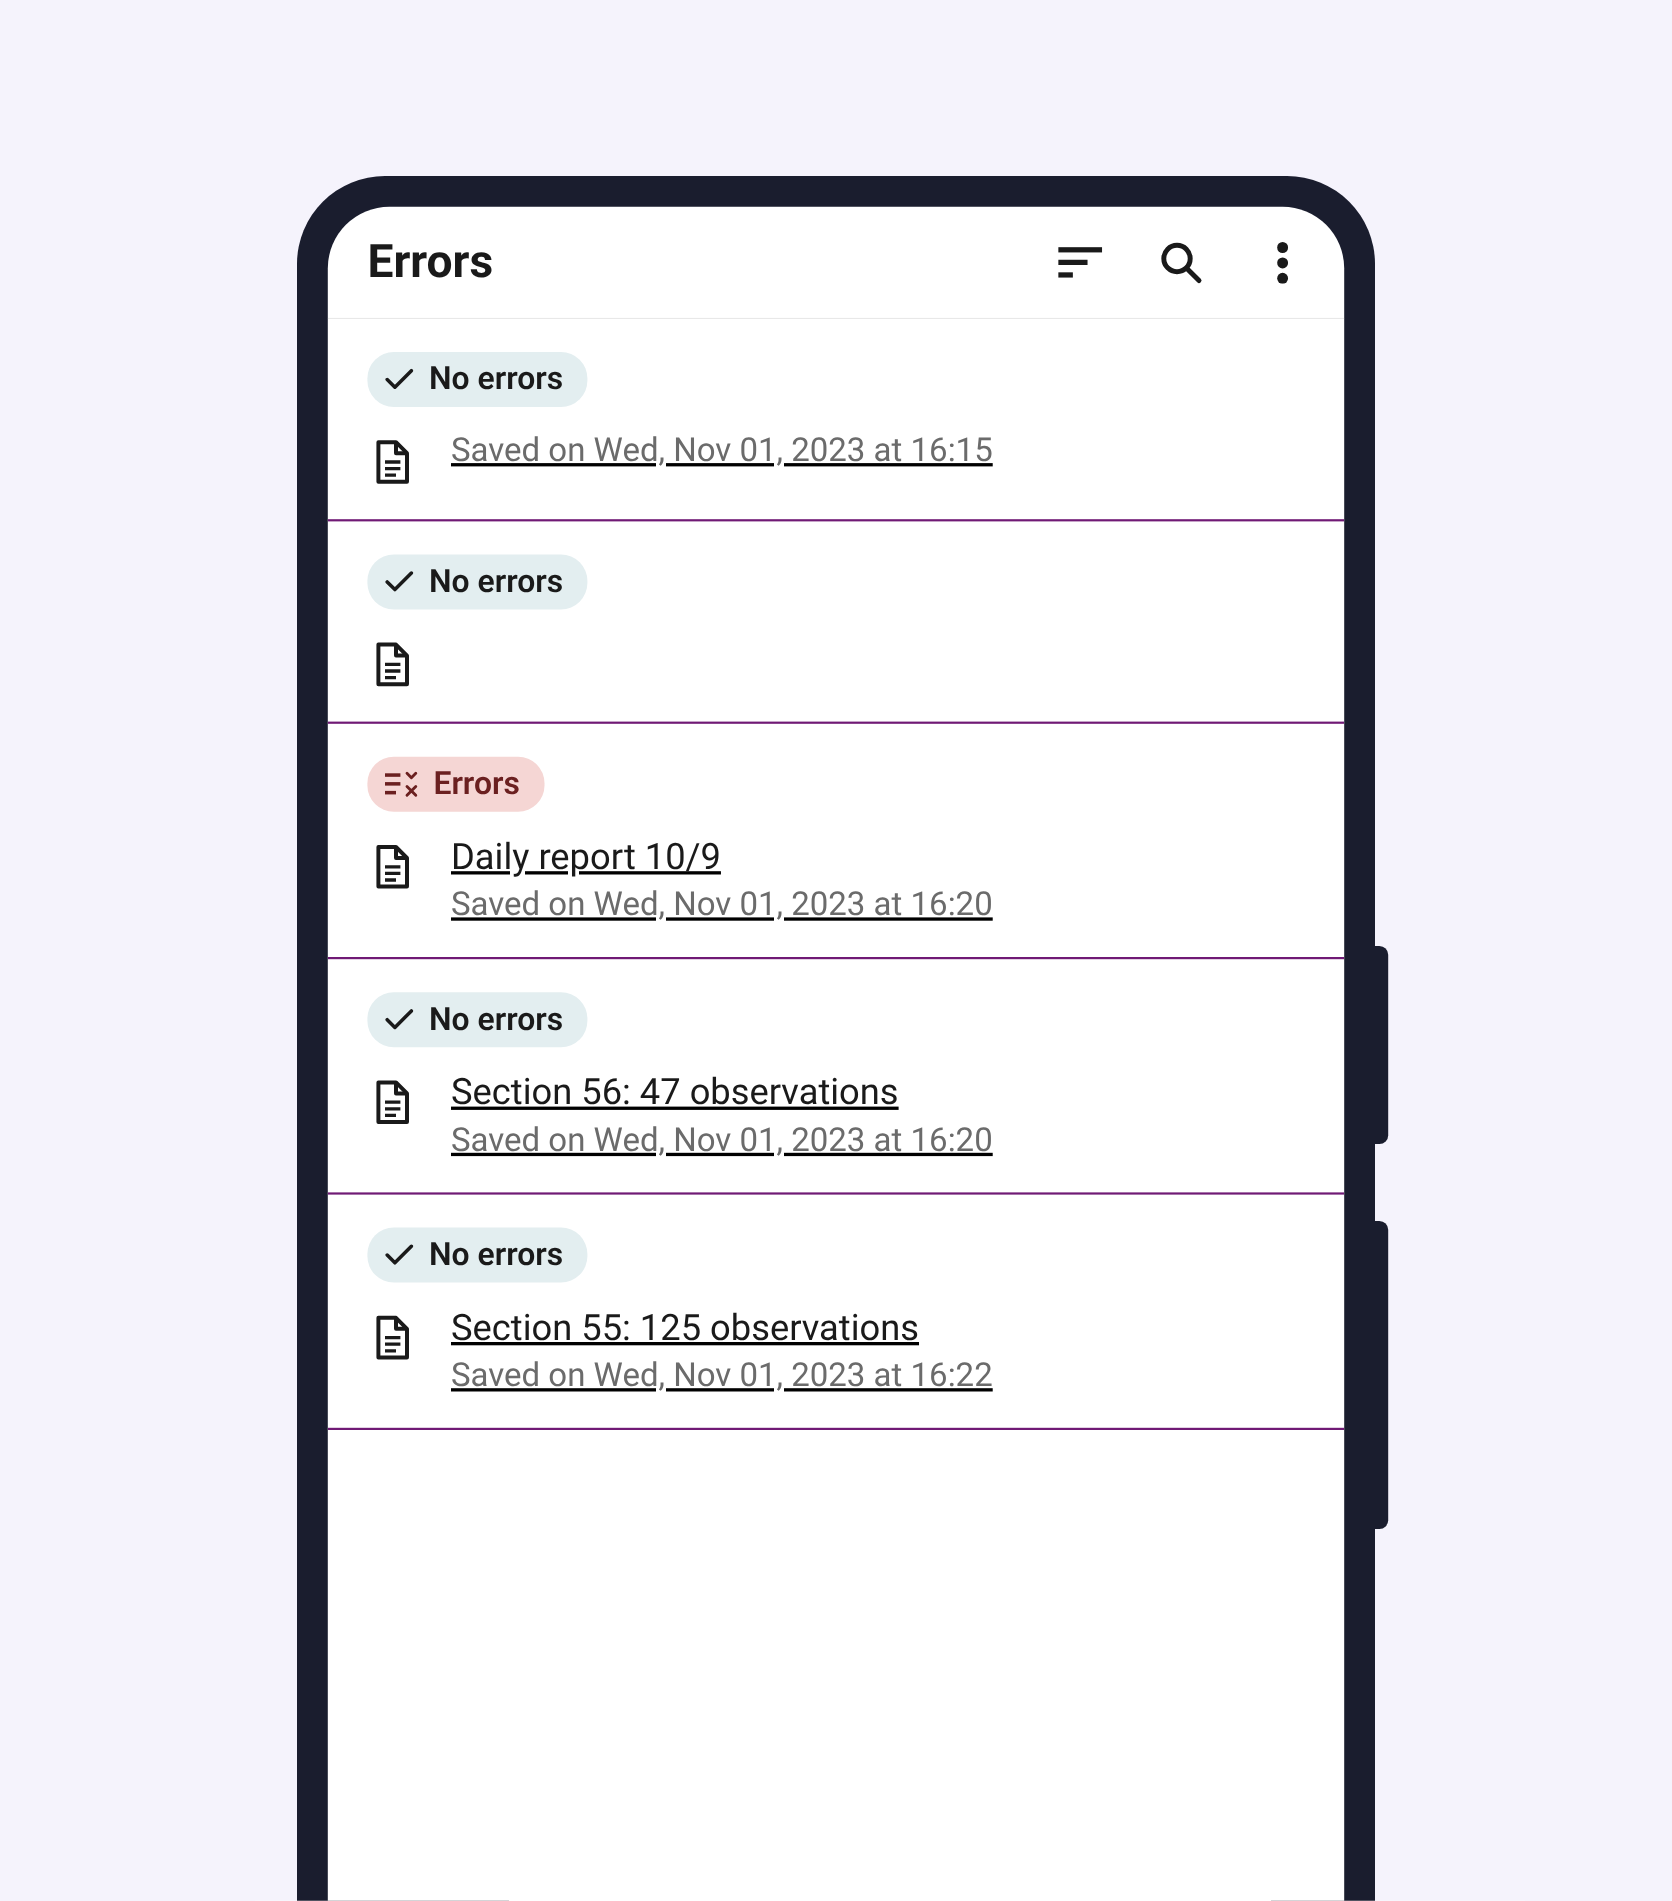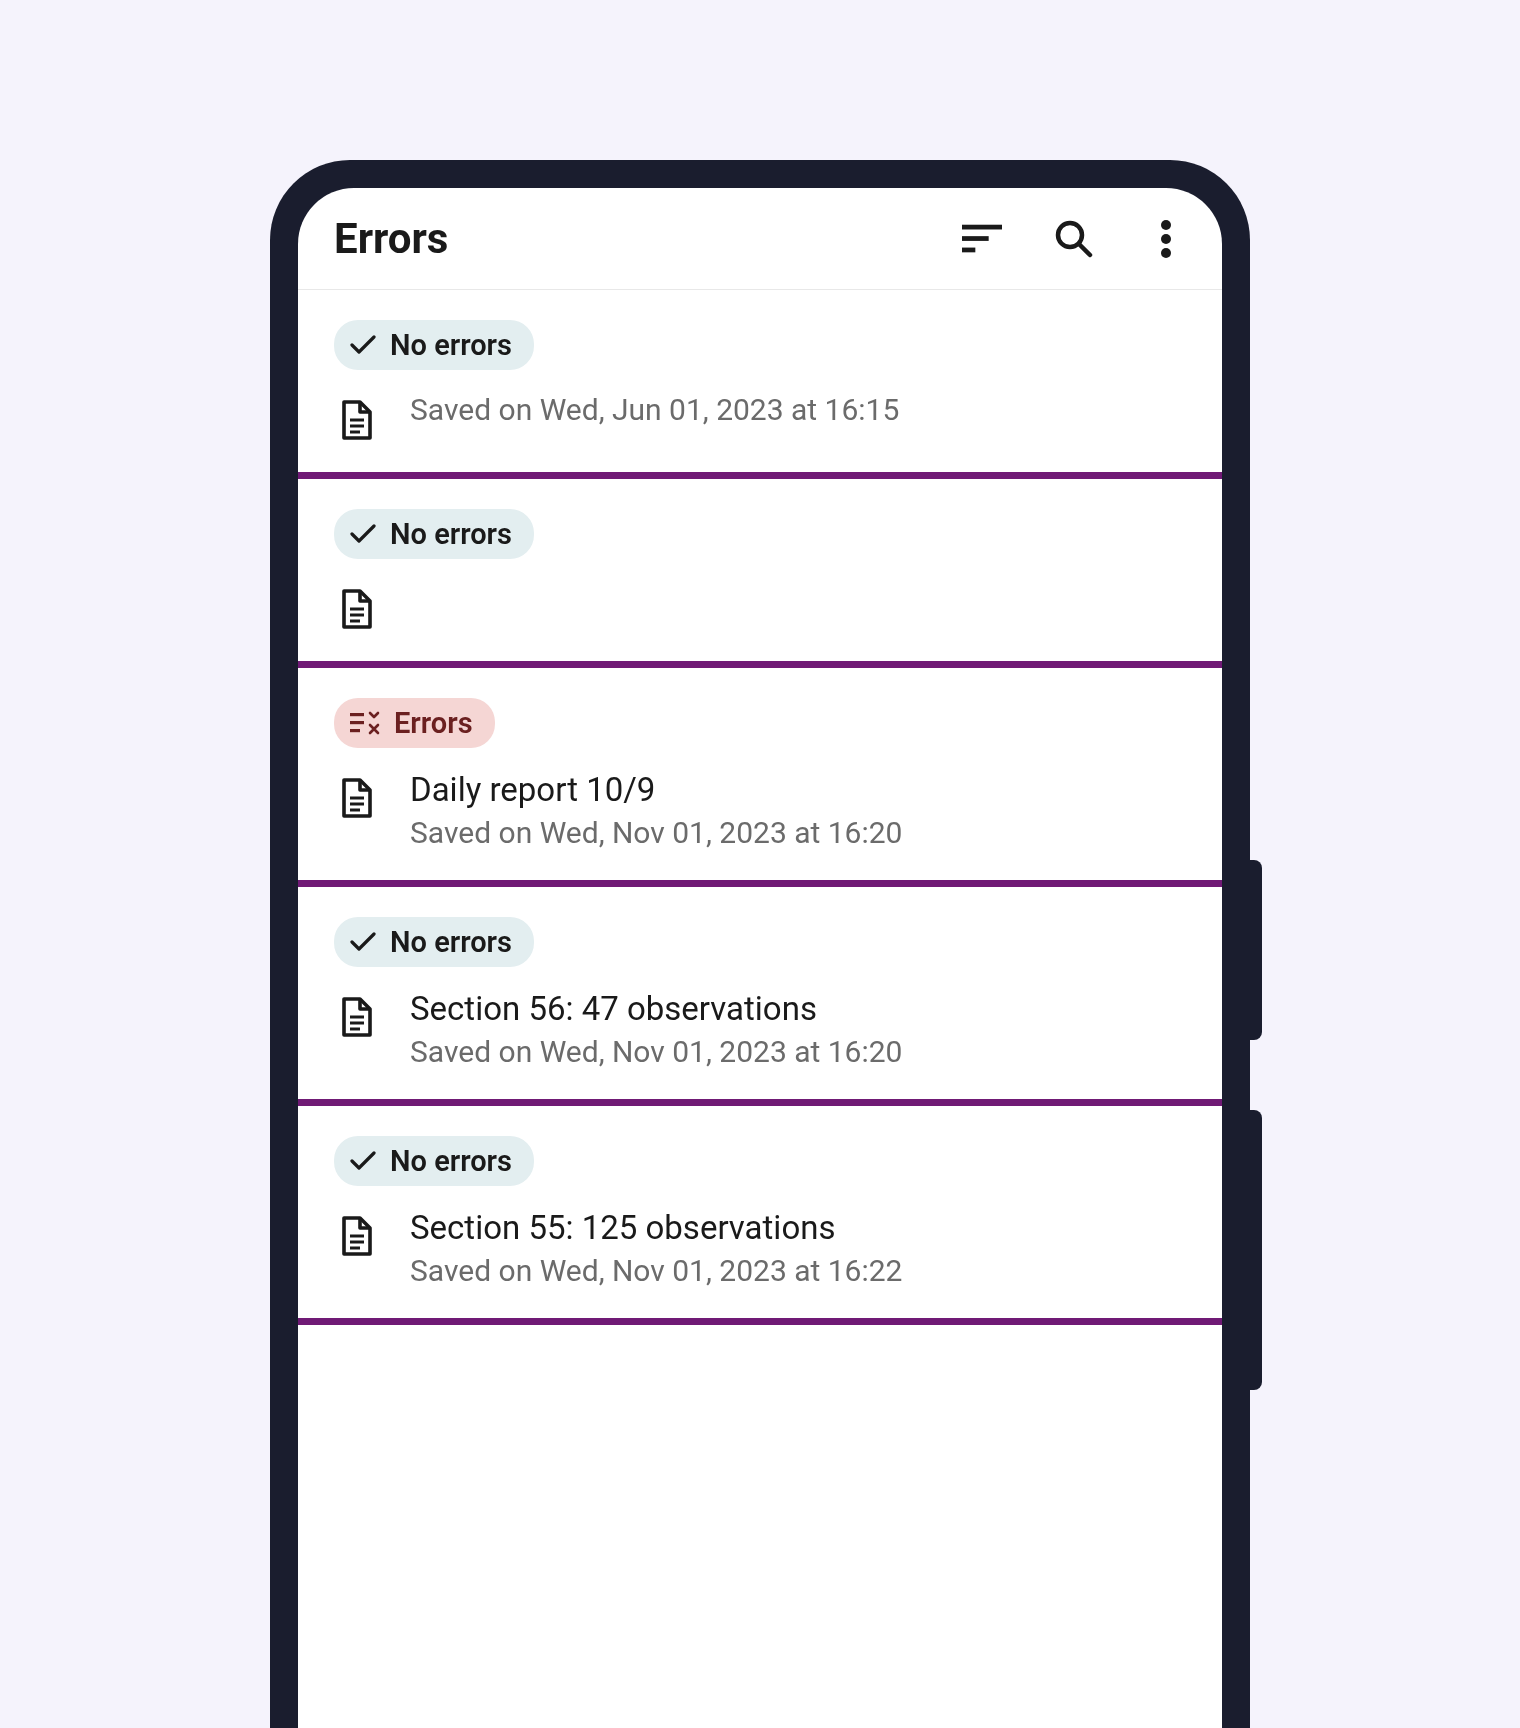--- a/index.html
+++ b/index.html
@@ -85,22 +85,23 @@
       cursor: pointer;
     }
     
     .draft-list {
       display: flex;
       flex-direction: column;
     }
     
     .draft-item {
       padding: 30px 36px 30px 36px;
-      border-bottom: 7px solid #701a75;
+      border-bottom: 2px solid #701a75;
       cursor: pointer;
+      text-decoration: underline;
     }
     
     .status-badge {
       display: inline-flex;
       align-items: center;
       gap: 14px;
       padding: 8px 22px 8px 16px;
       border-radius: 24px;
       font-size: 29px;
       font-weight: 600;
@@ -195,21 +196,21 @@
     </div>
     <div class="draft-content">
       <div class="doc-icon"><svg width="44" height="44" viewBox="0 0 44 44" fill="none">
     <path d="M10 4 L26 4 L36 14 L36 40 L10 40 Z" stroke="#1a1a1a" stroke-width="3.6" fill="none" stroke-linejoin="round"></path>
     <path d="M26 4 L26 14 L36 14" stroke="#1a1a1a" stroke-width="3.6" fill="none" stroke-linejoin="round"></path>
     <line x1="16" y1="22" x2="30" y2="22" stroke="#1a1a1a" stroke-width="3"></line>
     <line x1="16" y1="28" x2="30" y2="28" stroke="#1a1a1a" stroke-width="3"></line>
     <line x1="16" y1="34" x2="26" y2="34" stroke="#1a1a1a" stroke-width="3"></line>
   </svg></div>
       <div class="draft-text">
-        <div class="draft-saved">Saved on Wed, Jun 01, 2023 at 16:15</div>
+        <div class="draft-saved">Saved on Wed, Nov 01, 2023 at 16:15</div>
       </div>
     </div>
   </div>
         <div class="draft-item">
     <div class="status-badge no-errors">
       <svg width="26" height="20" viewBox="0 0 26 20" fill="none">
     <path d="M2 10 L9 17 L24 2" stroke="#1a1a1a" stroke-width="3.2" fill="none" stroke-linecap="round" stroke-linejoin="round"></path>
   </svg>
       <span>No errors</span>
     </div>

